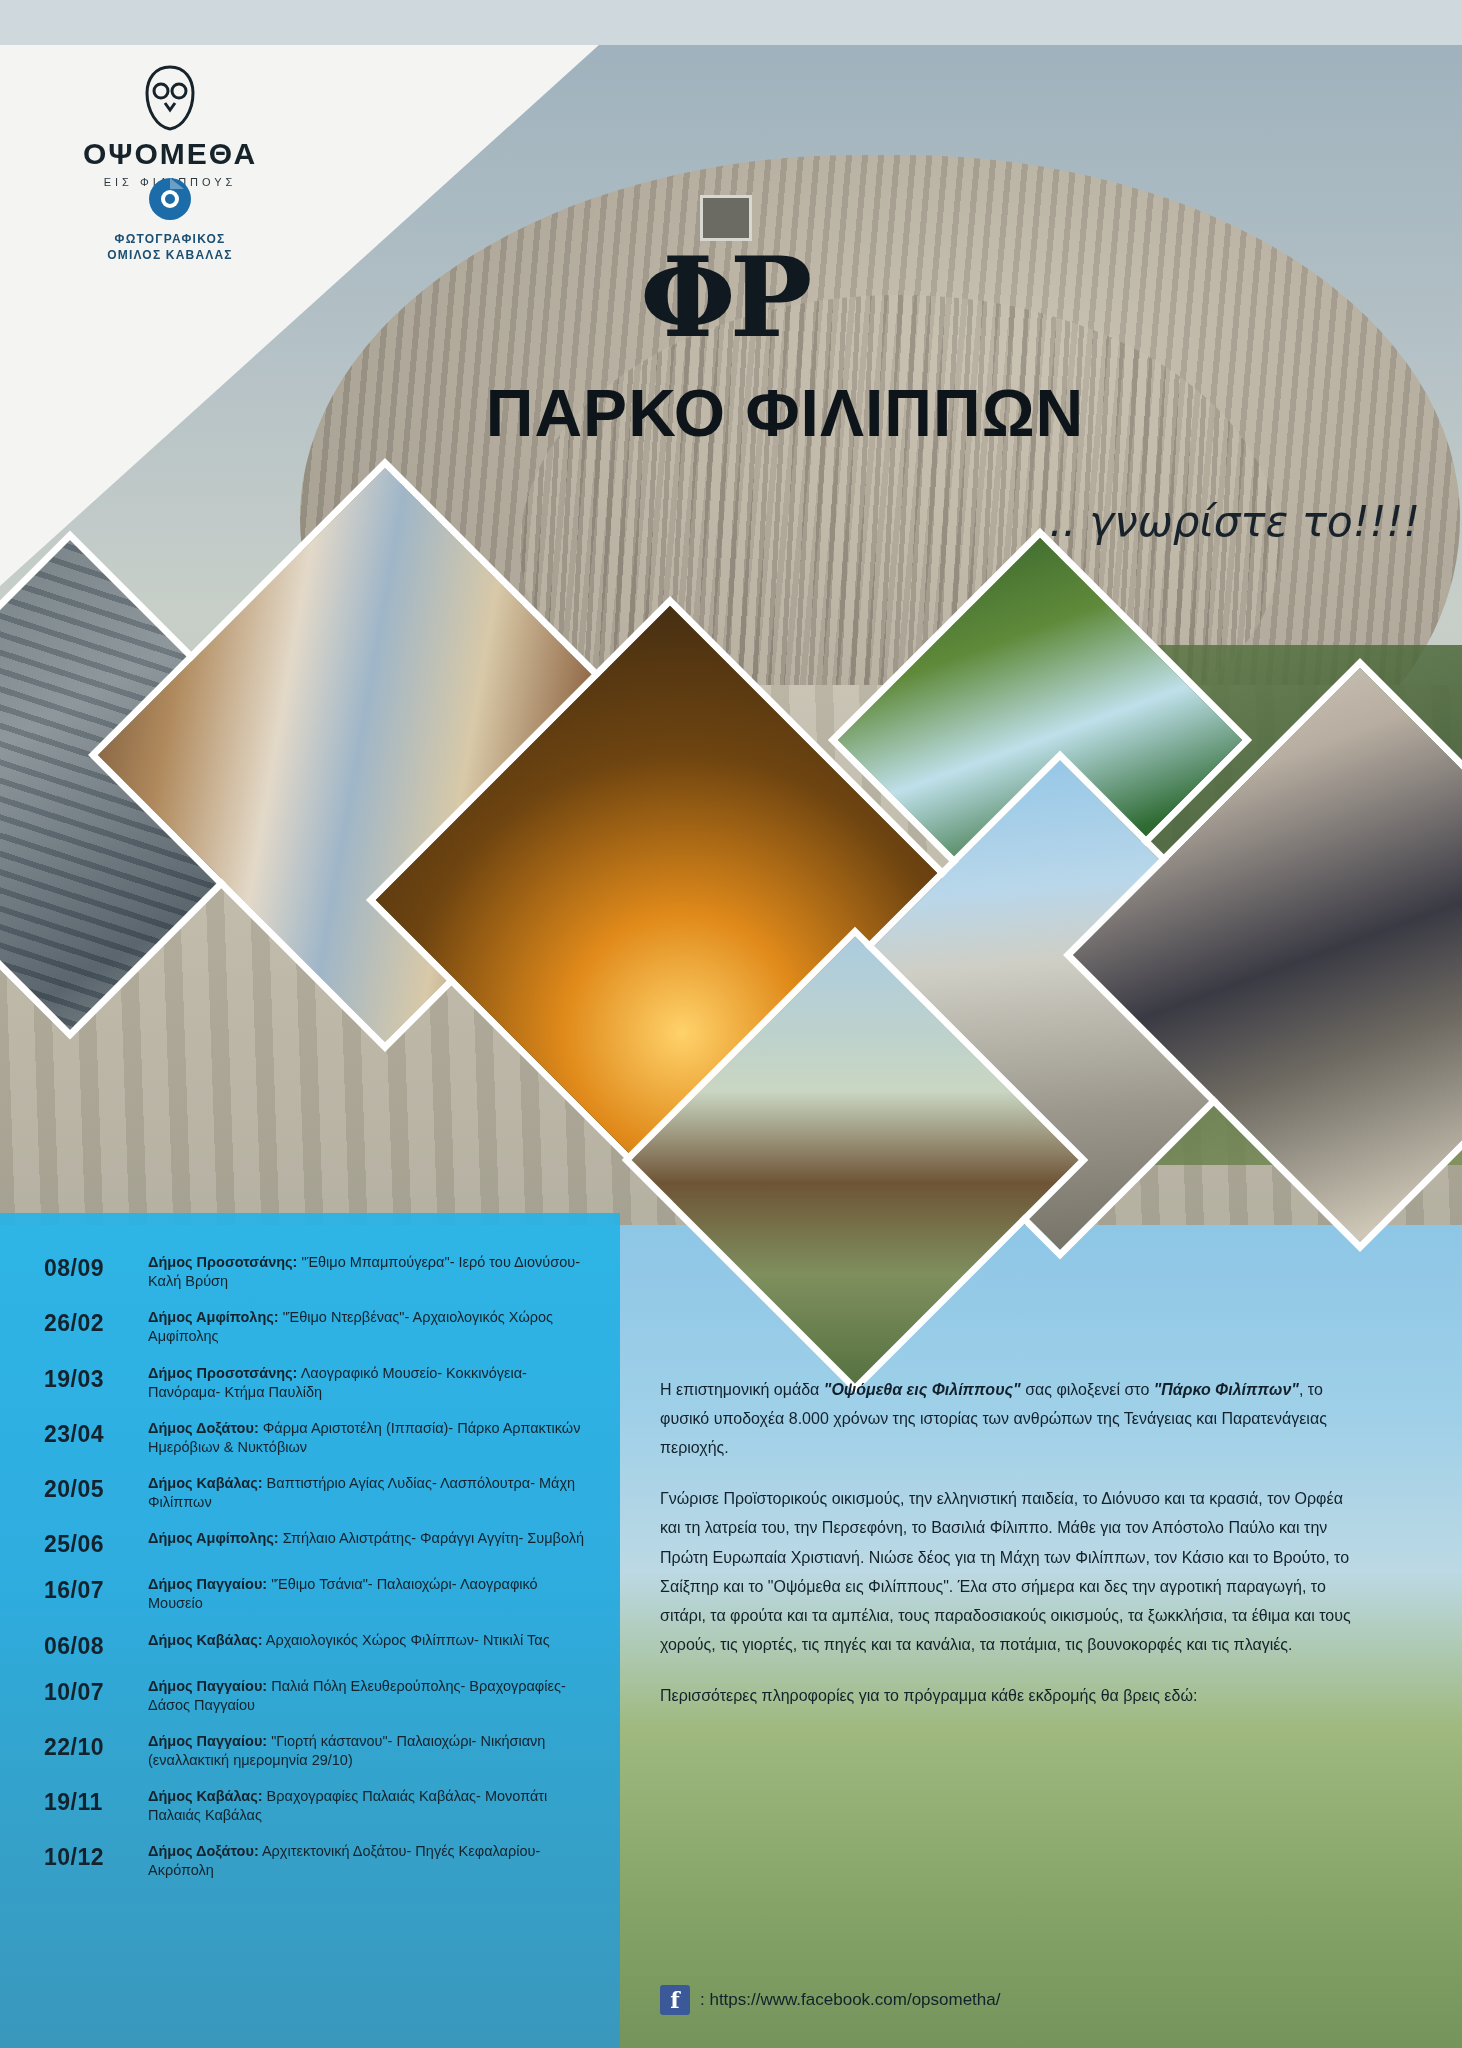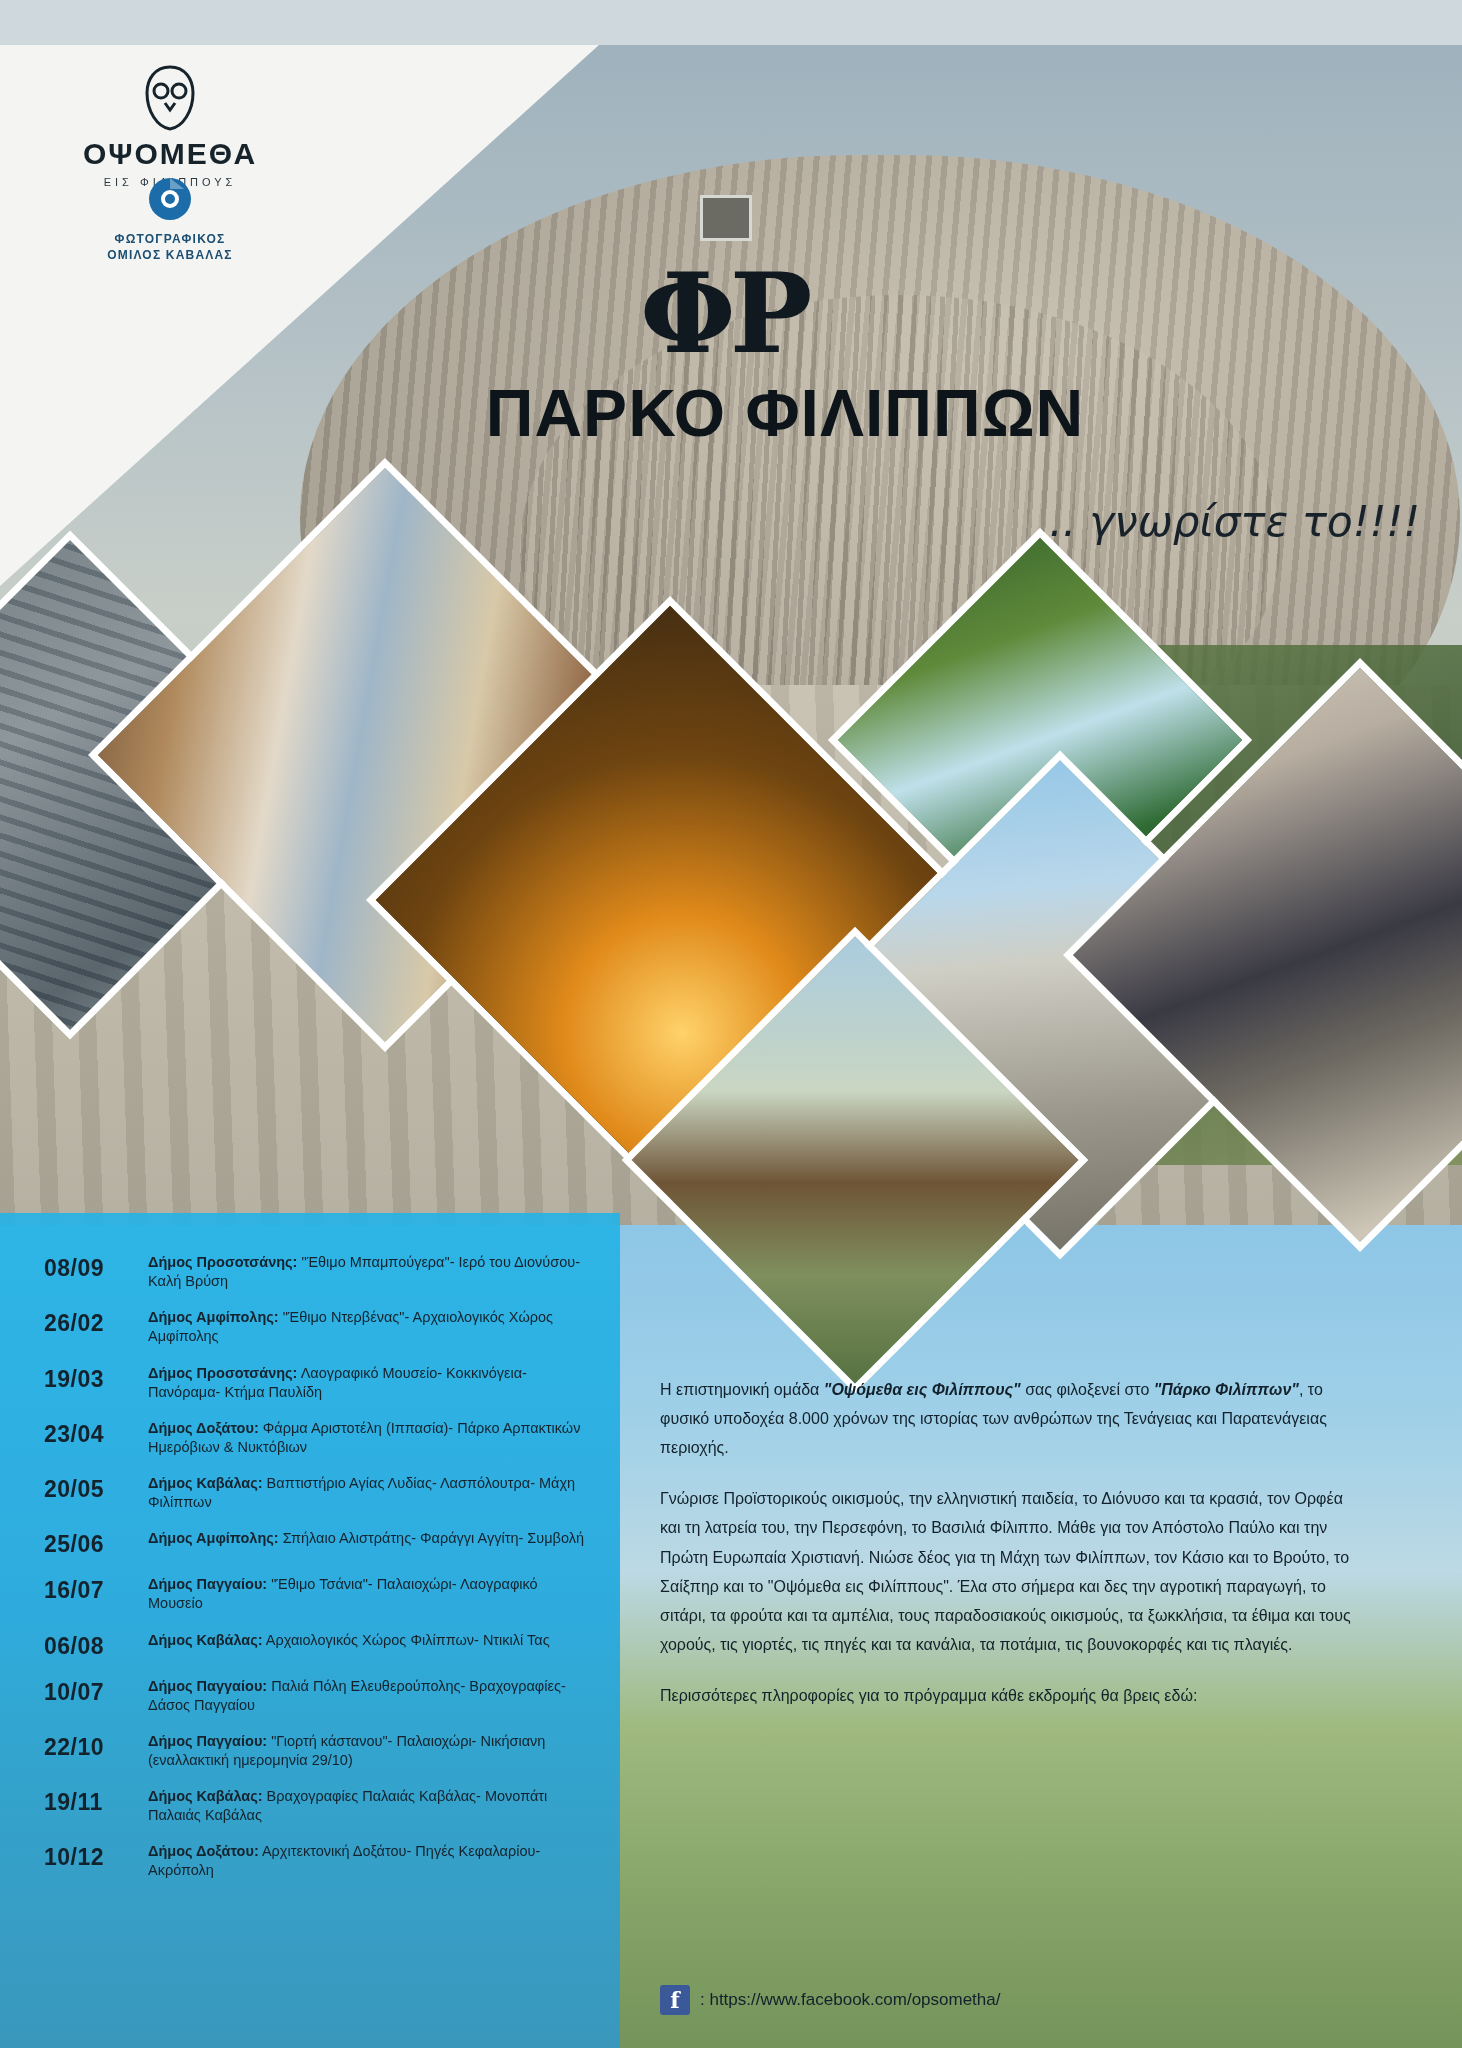--- a/index.html
+++ b/index.html
@@ -75,21 +75,21 @@
     margin-top: 4px;
   }
   .logo-sub {
     font-size: 11px; letter-spacing: 4px; color:#2b3942; margin-top: 5px;
   }
   .logo2 { position: absolute; left: 55px; top: 130px; width: 230px; text-align:center; }
   .logo2-text { font-size: 12px; letter-spacing: 1.2px; color:#1b4f73; line-height: 1.35; margin-top:4px; font-weight:600;}
 
   
   .monogram {
-    position: absolute; left: 640px; top: 204px;
+    position: absolute; left: 640px; top: 188px;
     font-family: "DejaVu Serif", serif;
     font-size: 110px; font-weight: 700; color:#101820; letter-spacing: -6px;
   }
   .main-title {
     position: absolute; left: 335px; top: 330px; width: 900px;
     font-size: 66px; font-weight: 700; color:#0d151b; letter-spacing: 1px;
     text-align:center;
   }
   .sub-title {
     position: absolute; left: 335px; top: 408px; width: 900px;

